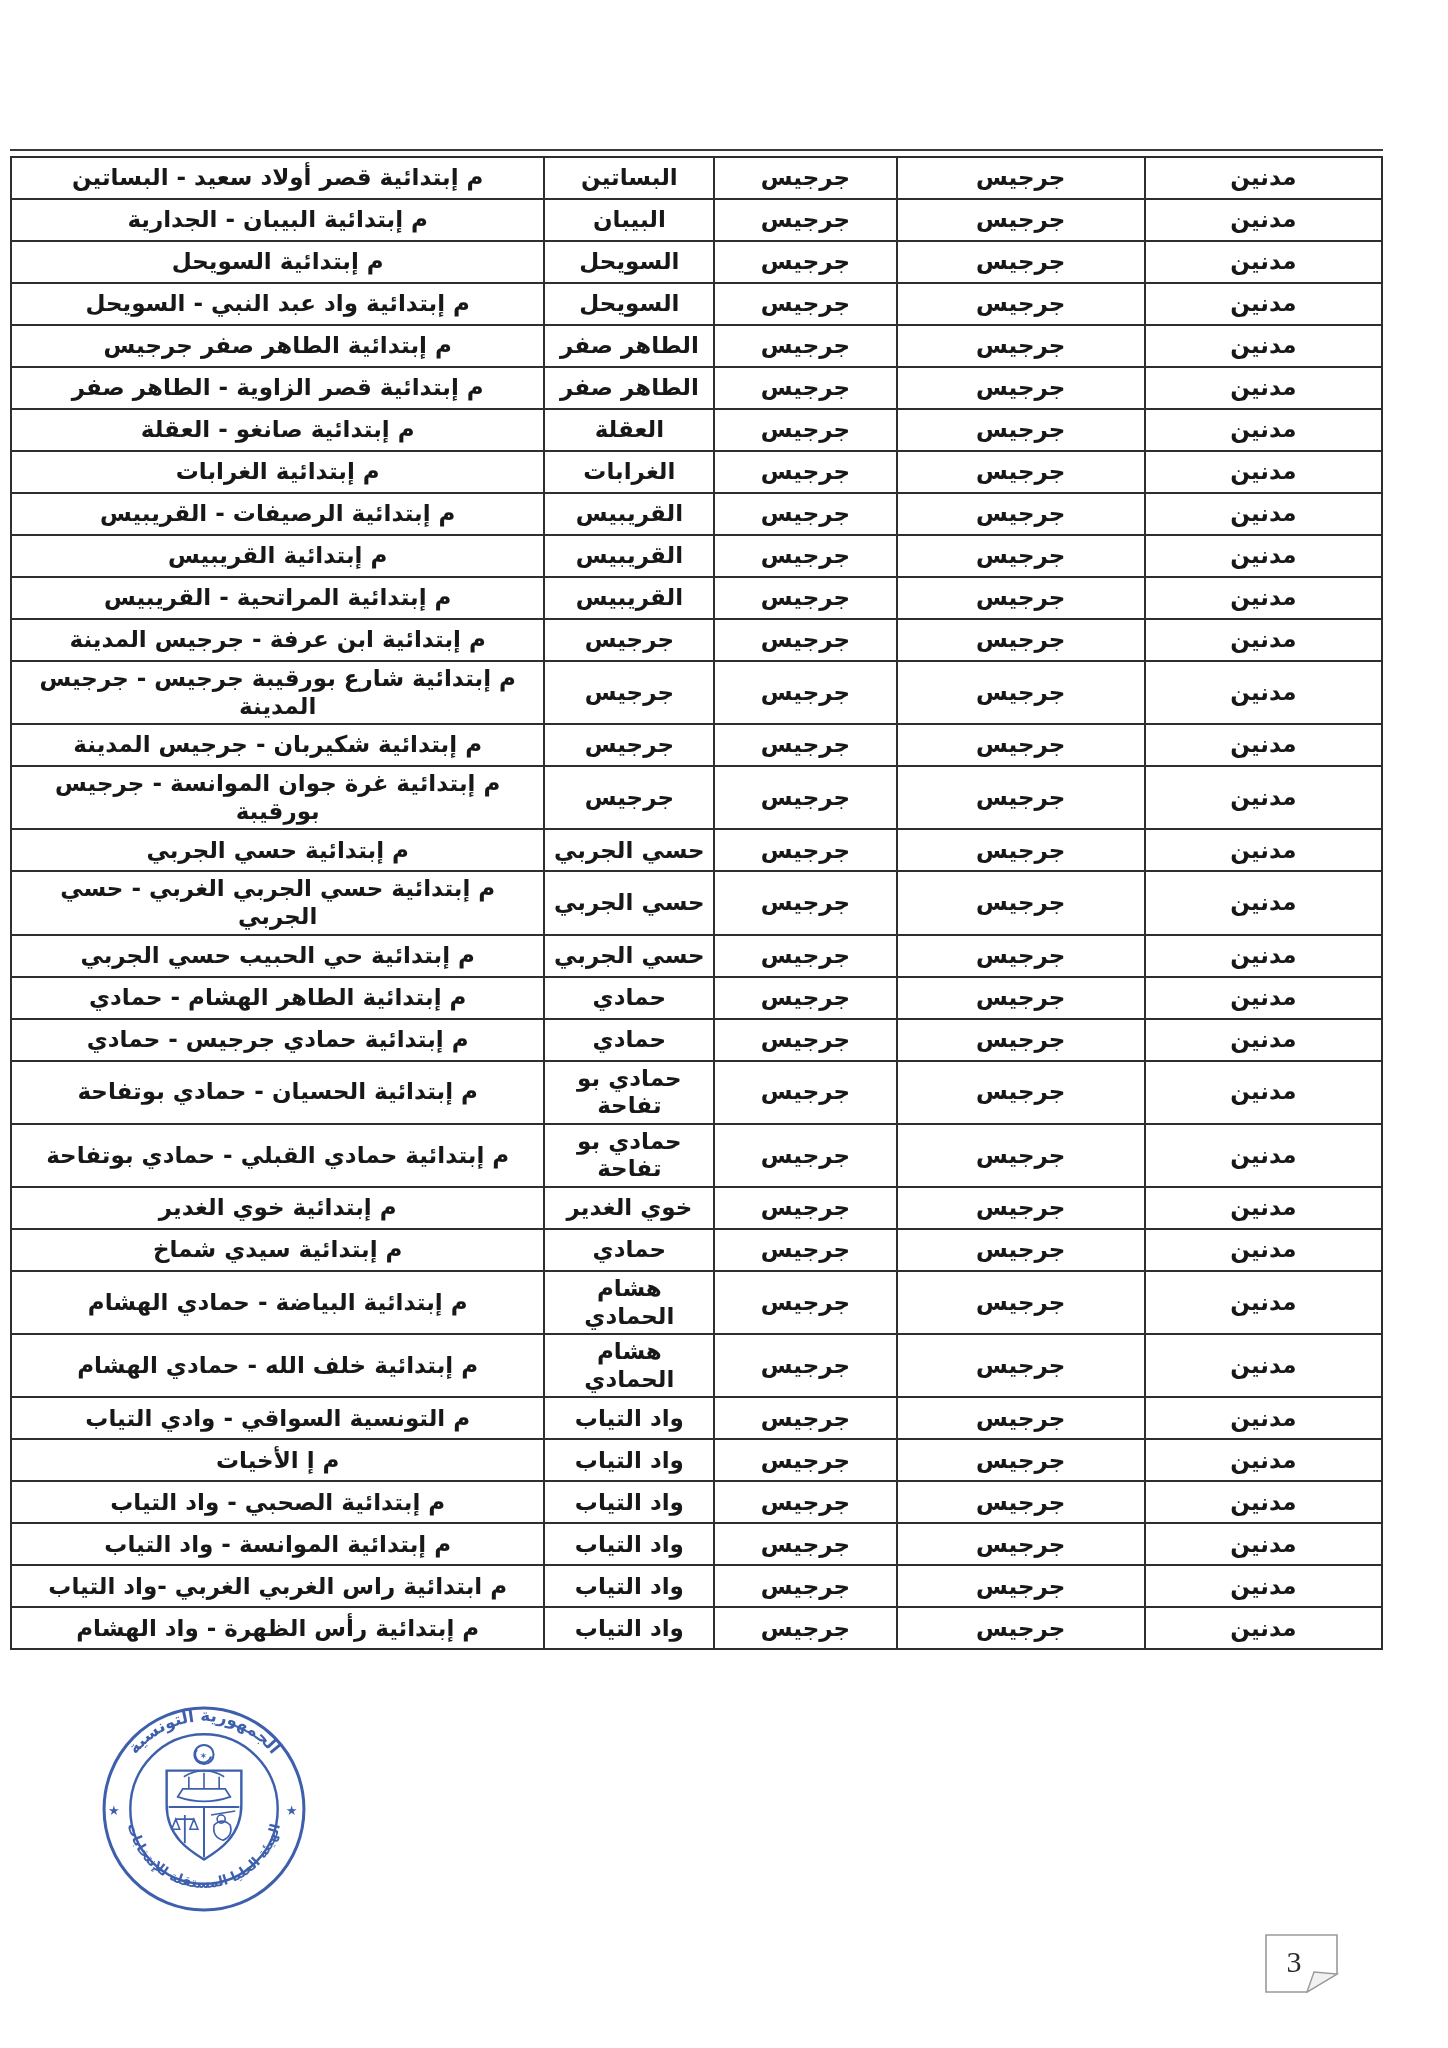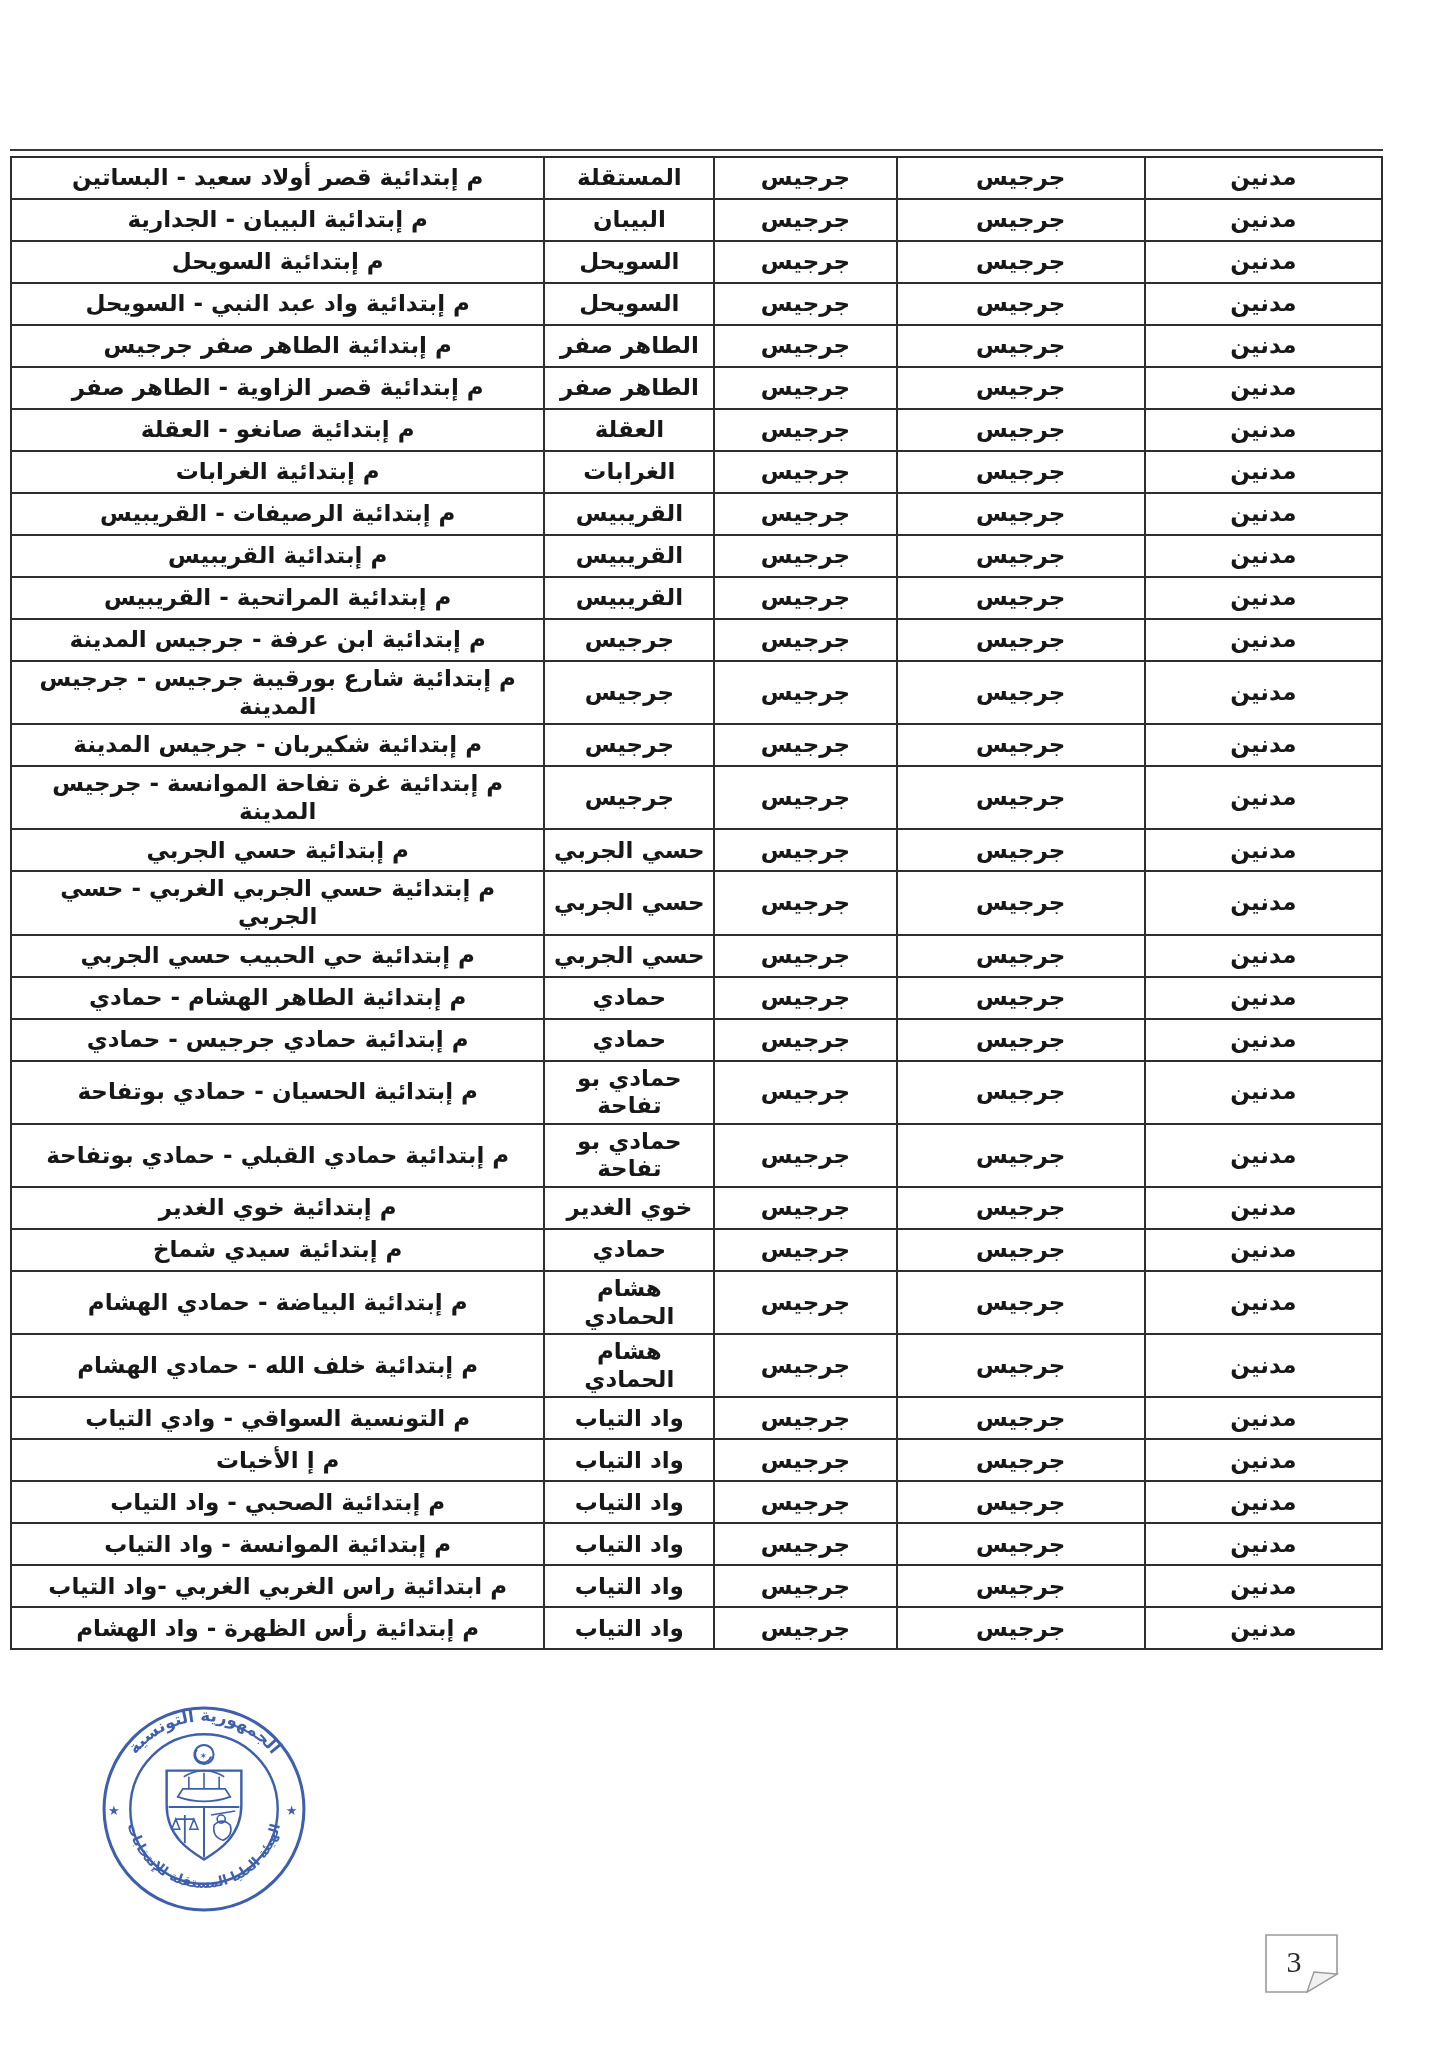--- a/index.html
+++ b/index.html
@@ -56,21 +56,21 @@
         <col style="width:18.1%">
         <col style="width:13.3%">
         <col style="width:12.4%">
         <col style="width:38.9%">
       </colgroup>
       <tbody>
           <tr>
             <td class="c-governorate">مدنين</td>
             <td class="c-delegation">جرجيس</td>
             <td class="c-municipality">جرجيس</td>
-            <td class="c-sector">المستقلة</td>
+            <td class="c-sector">البساتين</td>
             <td class="c-polling_center">م إبتدائية قصر أولاد سعيد - البساتين</td>
           </tr>
           <tr>
             <td class="c-governorate">مدنين</td>
             <td class="c-delegation">جرجيس</td>
             <td class="c-municipality">جرجيس</td>
             <td class="c-sector">البيبان</td>
             <td class="c-polling_center">م إبتدائية البيبان - الجدارية</td>
           </tr>
           <tr>
@@ -155,21 +155,21 @@
             <td class="c-delegation">جرجيس</td>
             <td class="c-municipality">جرجيس</td>
             <td class="c-sector">جرجيس</td>
             <td class="c-polling_center">م إبتدائية شكيربان - جرجيس المدينة</td>
           </tr>
           <tr>
             <td class="c-governorate">مدنين</td>
             <td class="c-delegation">جرجيس</td>
             <td class="c-municipality">جرجيس</td>
             <td class="c-sector">جرجيس</td>
-            <td class="c-polling_center">م إبتدائية غرة تفاحة الموانسة - جرجيس المدينة</td>
+            <td class="c-polling_center">م إبتدائية غرة جوان الموانسة - جرجيس بورقيبة</td>
           </tr>
           <tr>
             <td class="c-governorate">مدنين</td>
             <td class="c-delegation">جرجيس</td>
             <td class="c-municipality">جرجيس</td>
             <td class="c-sector">حسي الجربي</td>
             <td class="c-polling_center">م إبتدائية حسي الجربي</td>
           </tr>
           <tr>
             <td class="c-governorate">مدنين</td>

